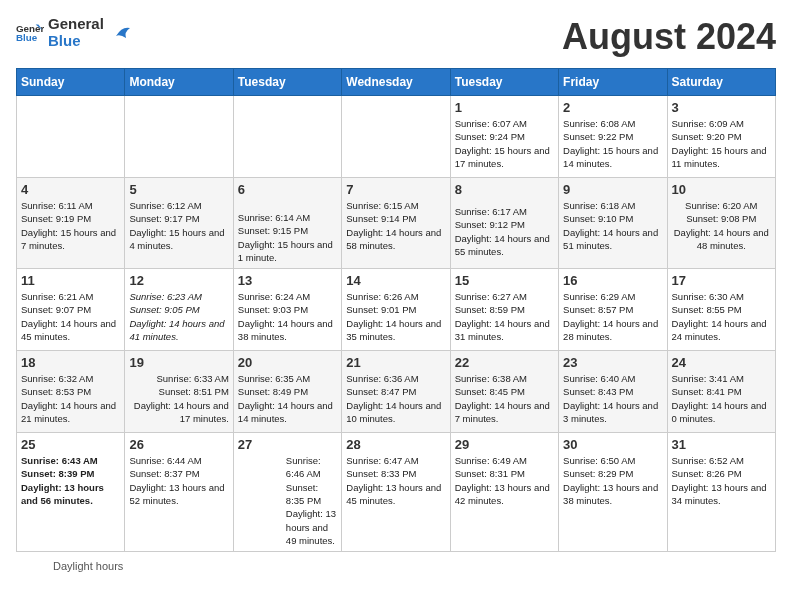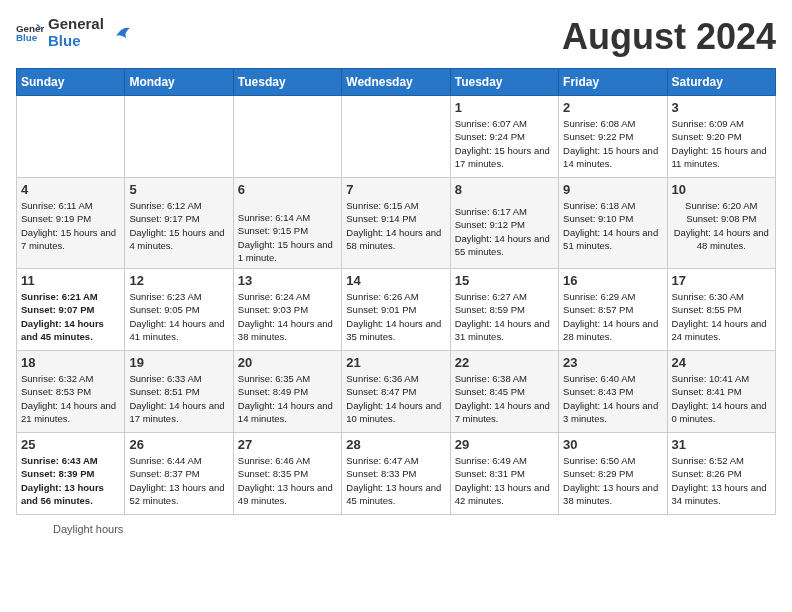--- a/index.html
+++ b/index.html
@@ -184,27 +184,27 @@
         <td>
           <span class="day-number">10</span>
           <div class="day-info" style="white-space: pre-line; text-align: center;">Sunrise: 6:20 AM
 Sunset: 9:08 PM
 Daylight: 14 hours and 48 minutes.</div>
         </td>
       </tr>
       <tr>
         <td>
           <span class="day-number">11</span>
-          <div class="day-info" style="white-space: pre-line; font-weight: bold;">Sunrise: 6:21 AM
+          <div class="day-info" style="white-space: pre-line;">Sunrise: 6:21 AM
 Sunset: 9:07 PM
 Daylight: 14 hours and 45 minutes.</div>
         </td>
         <td>
           <span class="day-number">12</span>
-          <div class="day-info" style="white-space: pre-line;">Sunrise: 6:23 AM
+          <div class="day-info" style="white-space: pre-line; font-style: italic;">Sunrise: 6:23 AM
 Sunset: 9:05 PM
 Daylight: 14 hours and 41 minutes.</div>
         </td>
         <td>
           <span class="day-number">13</span>
           <div class="day-info" style="white-space: pre-line;">Sunrise: 6:24 AM
 Sunset: 9:03 PM
 Daylight: 14 hours and 38 minutes.</div>
         </td>
         <td>
@@ -234,21 +234,21 @@
       </tr>
       <tr>
         <td>
           <span class="day-number">18</span>
           <div class="day-info" style="white-space: pre-line;">Sunrise: 6:32 AM
 Sunset: 8:53 PM
 Daylight: 14 hours and 21 minutes.</div>
         </td>
         <td>
           <span class="day-number">19</span>
-          <div class="day-info" style="white-space: pre-line;">Sunrise: 6:33 AM
+          <div class="day-info" style="white-space: pre-line; text-align: right;">Sunrise: 6:33 AM
 Sunset: 8:51 PM
 Daylight: 14 hours and 17 minutes.</div>
         </td>
         <td>
           <span class="day-number">20</span>
           <div class="day-info" style="white-space: pre-line;">Sunrise: 6:35 AM
 Sunset: 8:49 PM
 Daylight: 14 hours and 14 minutes.</div>
         </td>
         <td>
@@ -264,41 +264,41 @@
 Daylight: 14 hours and 7 minutes.</div>
         </td>
         <td>
           <span class="day-number">23</span>
           <div class="day-info" style="white-space: pre-line;">Sunrise: 6:40 AM
 Sunset: 8:43 PM
 Daylight: 14 hours and 3 minutes.</div>
         </td>
         <td>
           <span class="day-number">24</span>
-          <div class="day-info" style="white-space: pre-line;">Sunrise: 10:41 AM
+          <div class="day-info" style="white-space: pre-line;">Sunrise: 3:41 AM
 Sunset: 8:41 PM
 Daylight: 14 hours and 0 minutes.</div>
         </td>
       </tr>
       <tr>
         <td>
           <span class="day-number">25</span>
           <div class="day-info" style="white-space: pre-line; font-weight: bold;">Sunrise: 6:43 AM
 Sunset: 8:39 PM
 Daylight: 13 hours and 56 minutes.</div>
         </td>
         <td>
           <span class="day-number">26</span>
           <div class="day-info" style="white-space: pre-line;">Sunrise: 6:44 AM
 Sunset: 8:37 PM
 Daylight: 13 hours and 52 minutes.</div>
         </td>
         <td>
           <span class="day-number">27</span>
-          <div class="day-info" style="white-space: pre-line;">Sunrise: 6:46 AM
+          <div class="day-info" style="white-space: pre-line; margin-left: 48px;">Sunrise: 6:46 AM
 Sunset: 8:35 PM
 Daylight: 13 hours and 49 minutes.</div>
         </td>
         <td>
           <span class="day-number">28</span>
           <div class="day-info" style="white-space: pre-line;">Sunrise: 6:47 AM
 Sunset: 8:33 PM
 Daylight: 13 hours and 45 minutes.</div>
         </td>
         <td>

